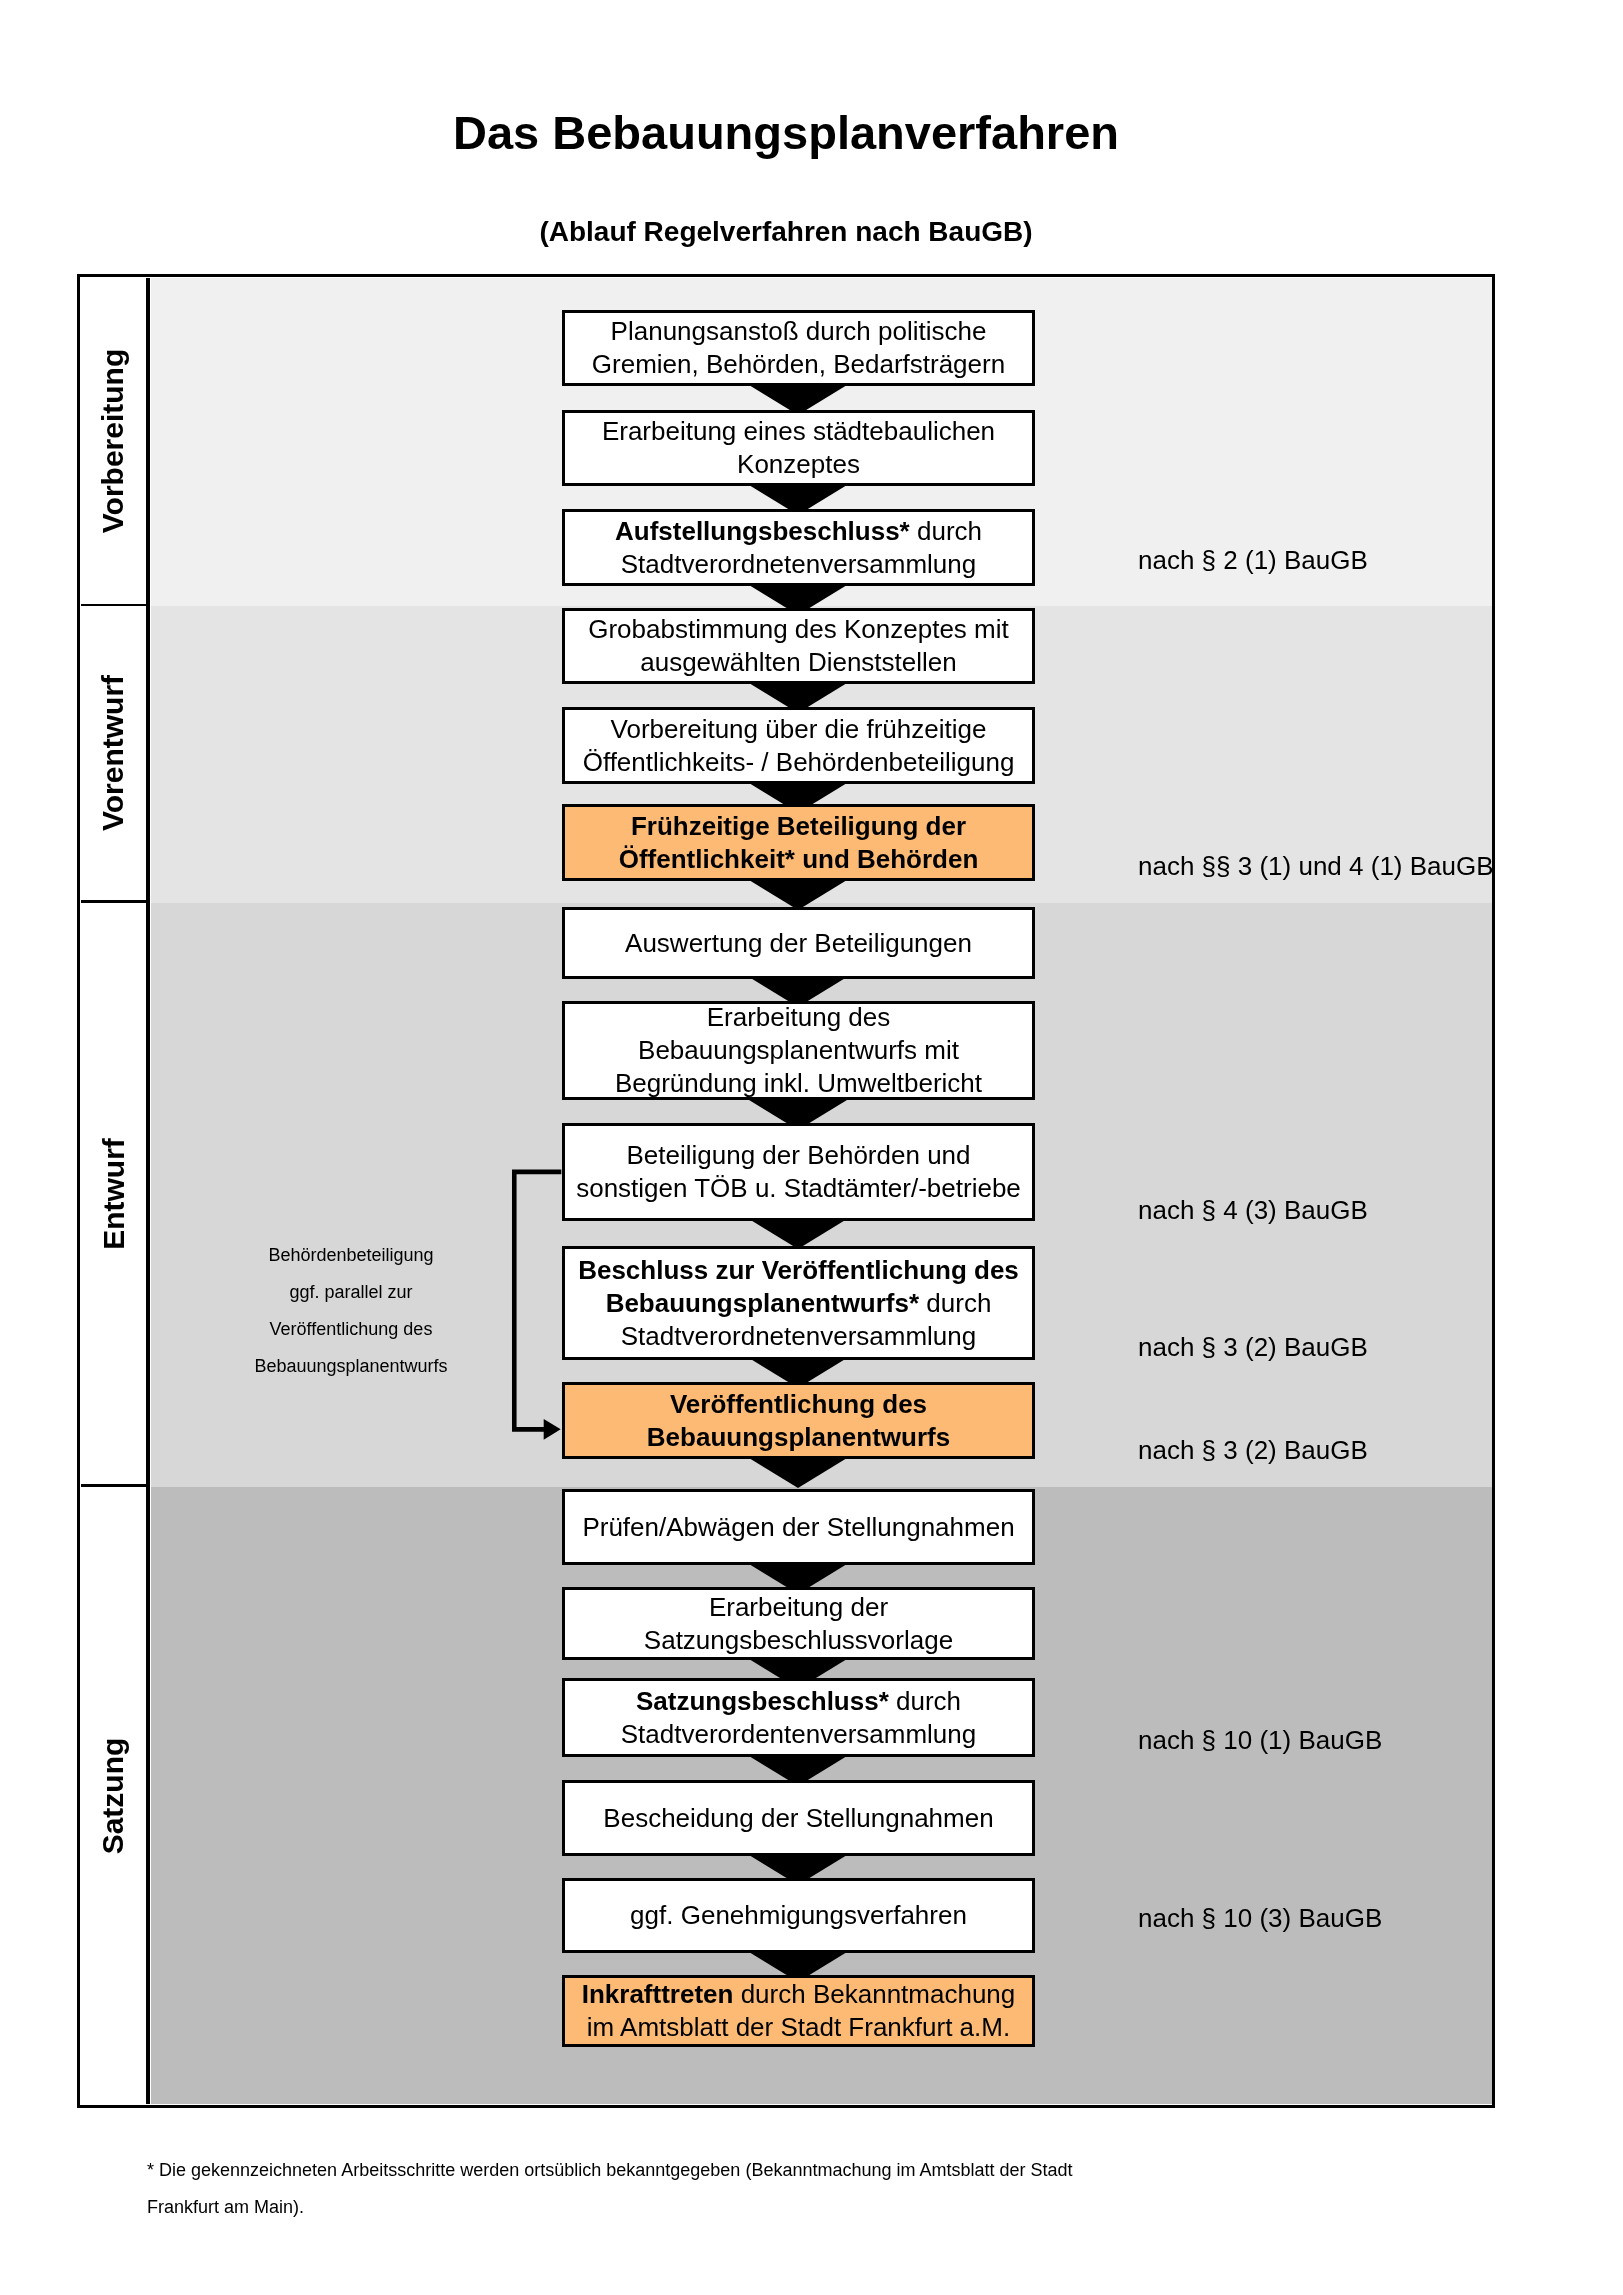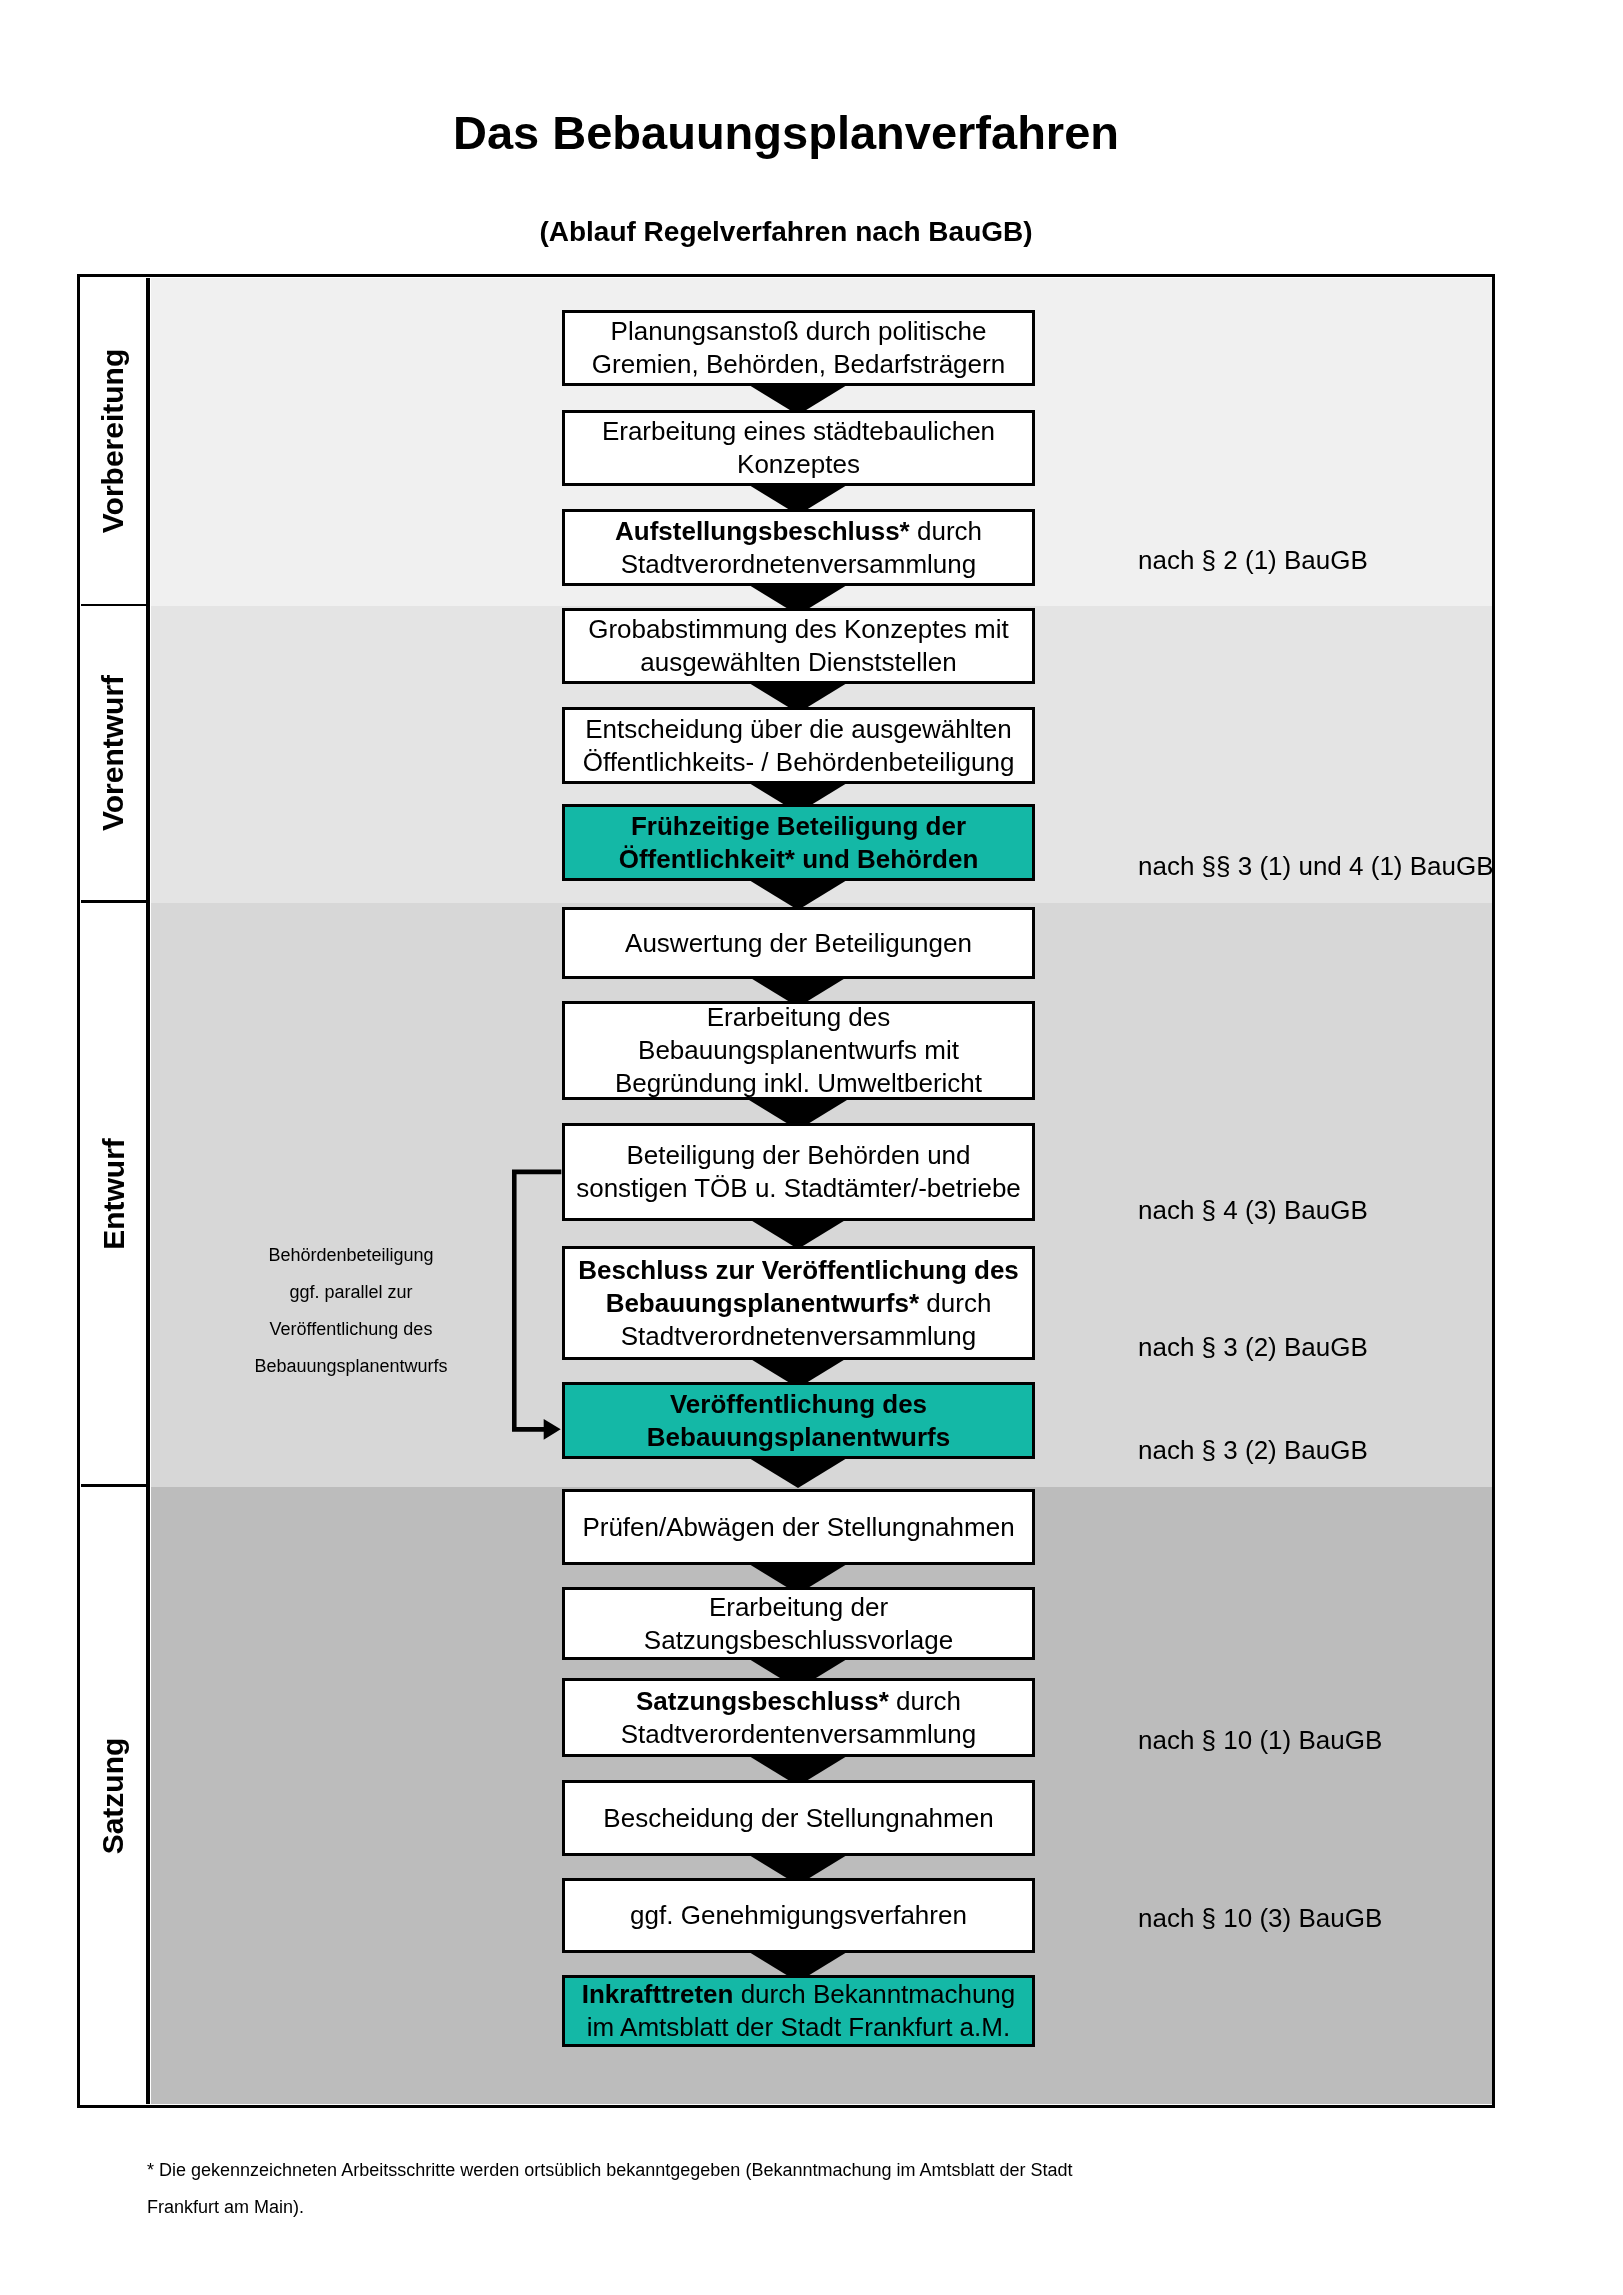--- a/index.html
+++ b/index.html
@@ -31,21 +31,21 @@
 
   .frame{position:absolute;left:77px;top:274px;width:1418px;height:1834px;
          border:3.9px solid #000;box-sizing:border-box;pointer-events:none;}
 
   
   .box{position:absolute;left:562px;width:473px;box-sizing:border-box;
        background:#ffffff;border:3.9px solid #000;
        display:flex;align-items:center;justify-content:center;}
   .box .txt{width:100%;text-align:center;font-size:26px;line-height:33px;
             white-space:pre-line;}
-  .box.hl{background:#14b8a6;}
+  .box.hl{background:#fdba74;}
   .p1{top:310px;height:76px}  .p2{top:410px;height:76px}
   .p3{top:509px;height:77px}  .p4{top:608px;height:76px}
   .p5{top:707px;height:77px} .p6{top:804px;height:77px}
   .p7{top:907px;height:72px} .p8{top:1001px;height:99px}
   .p9{top:1123px;height:98px} .p10{top:1246px;height:114px}
   .p11{top:1382px;height:77px}.p12{top:1489px;height:76px}
   .p13{top:1587px;height:73px}.p14{top:1678px;height:79px}
   .p15{top:1780px;height:76px}.p16{top:1878px;height:75px}
   .p17{top:1975px;height:72px}
 
@@ -135,21 +135,21 @@
   </div>
   <div class="box p3">
     <div class="txt"><b>Aufstellungsbeschluss*</b><span> durch
 Stadtverordnetenversammlung</span></div>
   </div>
   <div class="box p4">
     <div class="txt"><b></b><span>Grobabstimmung des Konzeptes mit
 ausgewählten Dienststellen</span></div>
   </div>
   <div class="box p5">
-    <div class="txt"><b></b><span>Entscheidung über die ausgewählten
+    <div class="txt"><b></b><span>Vorbereitung über die frühzeitige
 Öffentlichkeits- / Behördenbeteiligung</span></div>
   </div>
   <div class="box p6 hl">
     <div class="txt"><b>Frühzeitige Beteiligung der
 Öffentlichkeit* und Behörden</b><span></span></div>
   </div>
   <div class="box p7">
     <div class="txt"><b></b><span>Auswertung der Beteiligungen</span></div>
   </div>
   <div class="box p8">

